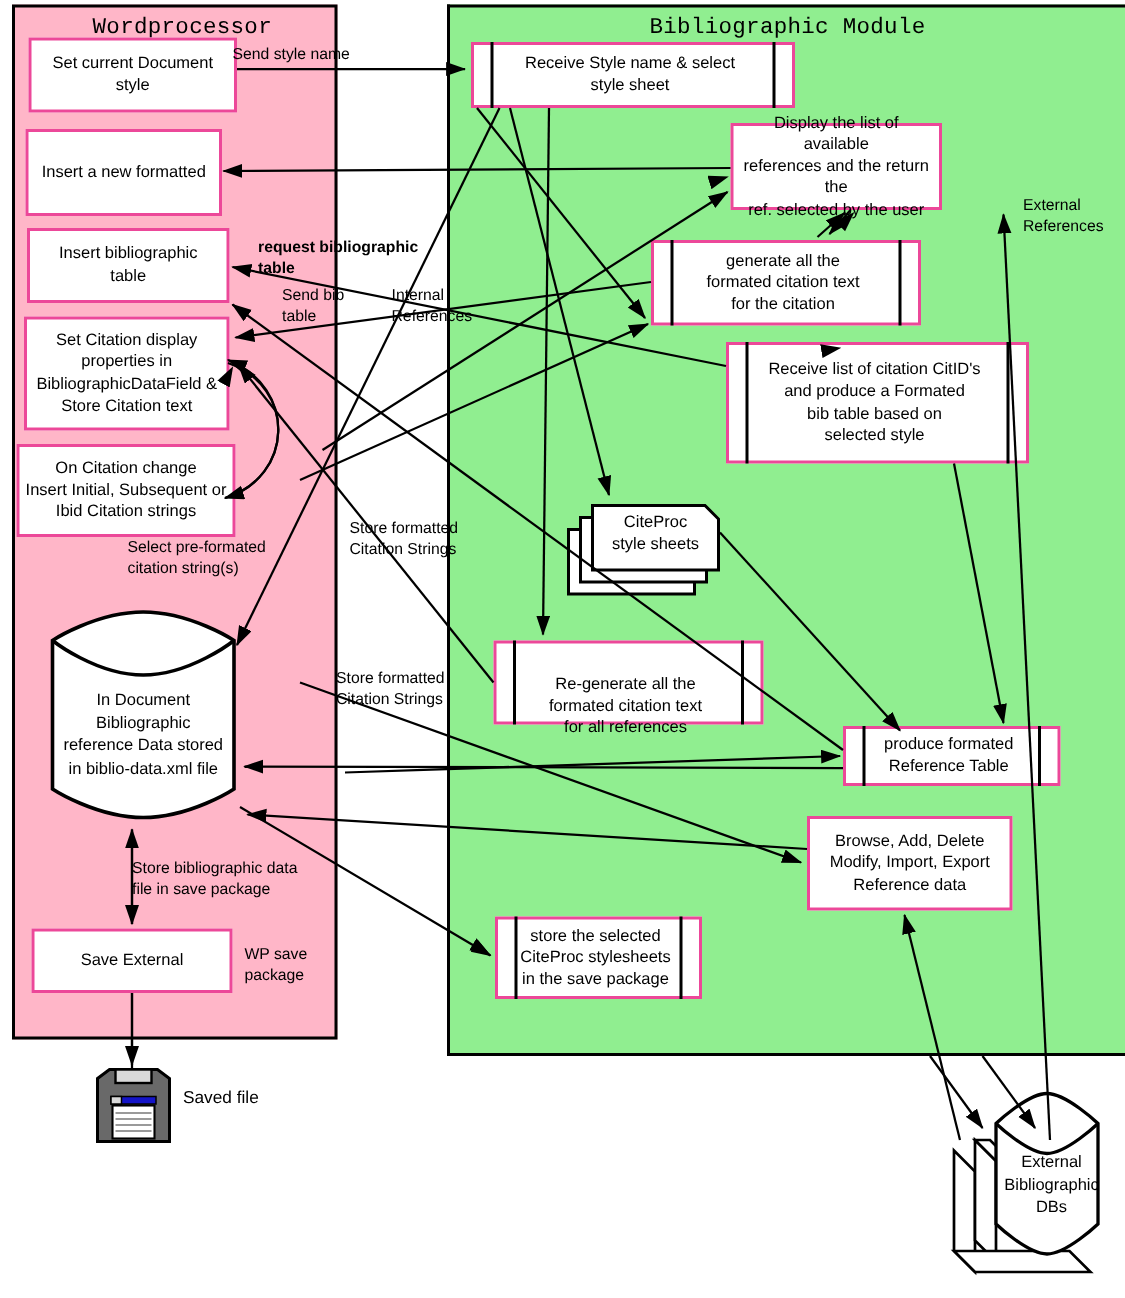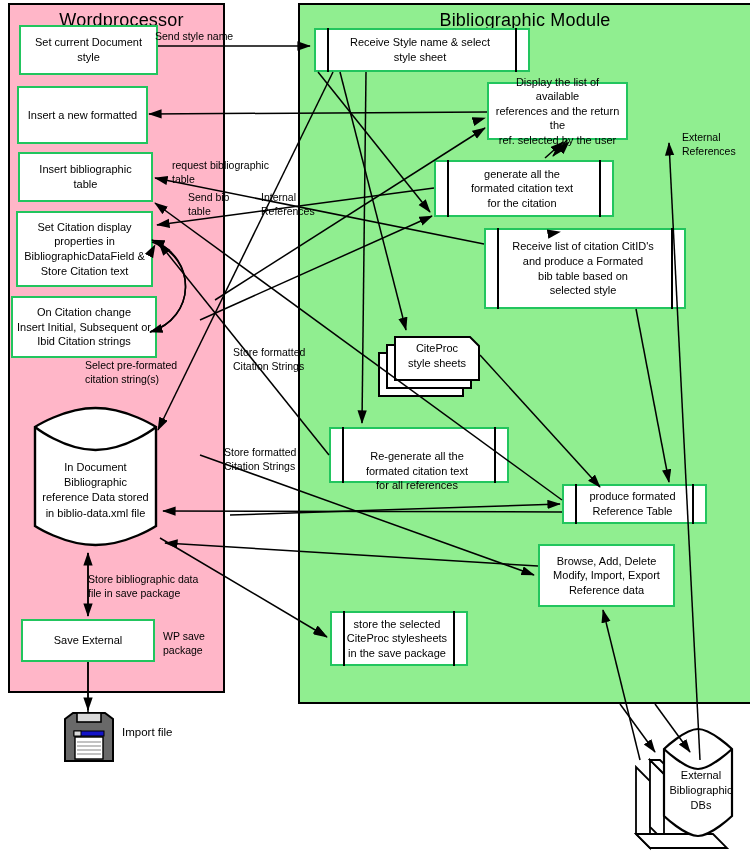--- a/index.html
+++ b/index.html
@@ -4,27 +4,27 @@
 <style>
   html,body{margin:0;padding:0;background:#ffffff;}
   body{width:750px;height:865px;position:relative;overflow:hidden;
        font-family:"Liberation Sans","DejaVu Sans",sans-serif;color:#000;}
 
   #stage{position:absolute;left:0;top:0;width:750px;height:865px;}
 
   
   .container{position:absolute;border:2px solid #000;box-sizing:border-box;}
   .container .ctitle{position:absolute;left:0;right:0;top:5px;text-align:center;
-      font-size:18px;letter-spacing:.2px;}
+      font-size:15px;letter-spacing:.2px;font-family:Liberation Mono, monospace;}
   #wp-container{left:8px;top:3px;width:217px;height:690px;background:#ffb6c8;}
   #wp-container .ctitle{text-align:center;left:10px;right:0;}
   #bib-container{left:298px;top:3px;width:452px;height:701px;background:#90ee90;border-right:none;padding-left:25px;}
 
   
-  .node{position:absolute;background:#ffffff;border:2px solid #22c55e;box-sizing:border-box;
+  .node{position:absolute;background:#ffffff;border:2px solid #ec4899;box-sizing:border-box;
         display:flex;align-items:center;text-align:center;
         font-size:11px;line-height:1.32;padding:2px 4px;}
   .node span{display:block;width:100%;}
 
   
   .node.proc{padding-left:12px;padding-right:16px;}
   .node.proc::before,.node.proc::after{content:"";position:absolute;top:-2px;bottom:-2px;
         width:0;border-left:2px solid #000;}
   .node.proc::before{left:11px;}
   .node.proc::after{right:11px;}
@@ -184,24 +184,24 @@
       <rect x="11" y="20" width="7" height="5" fill="#d9d9d9" stroke="#000" stroke-width="1"></rect>
       <rect x="12" y="26" width="28" height="22" fill="#ffffff" stroke="#000" stroke-width="1.4"></rect>
       <g stroke="#9a9a9a" stroke-width="1.2">
         <line x1="14" y1="31" x2="38" y2="31"></line>
         <line x1="14" y1="35" x2="38" y2="35"></line>
         <line x1="14" y1="39" x2="38" y2="39"></line>
         <line x1="14" y1="43" x2="38" y2="43"></line>
       </g>
     </svg>
   </div>
-  <div id="saved-file-label">Import file</div>
+  <div id="saved-file-label">Saved file</div>
 
   <div class="lbl" style="left:155px;top:29px;">Send style name</div>
-  <div class="lbl" style="left: 172px; top: 158px; white-space: pre-line;">request bibliographic
+  <div class="lbl" style="left: 172px; top: 158px; white-space: pre-line; font-weight: bold;">request bibliographic
 table</div>
   <div class="lbl" style="left: 188px; top: 190px; white-space: pre-line;">Send bib
 table</div>
   <div class="lbl" style="left: 261px; top: 190px; white-space: pre-line;">Internal
 References</div>
   <div class="lbl" style="left: 682px; top: 130px; white-space: pre-line;">External
 References</div>
   <div class="lbl" style="left: 85px; top: 358px; white-space: pre-line;">Select pre-formated
 citation string(s)</div>
   <div class="lbl" style="left: 233px; top: 345px; white-space: pre-line;">Store formatted

